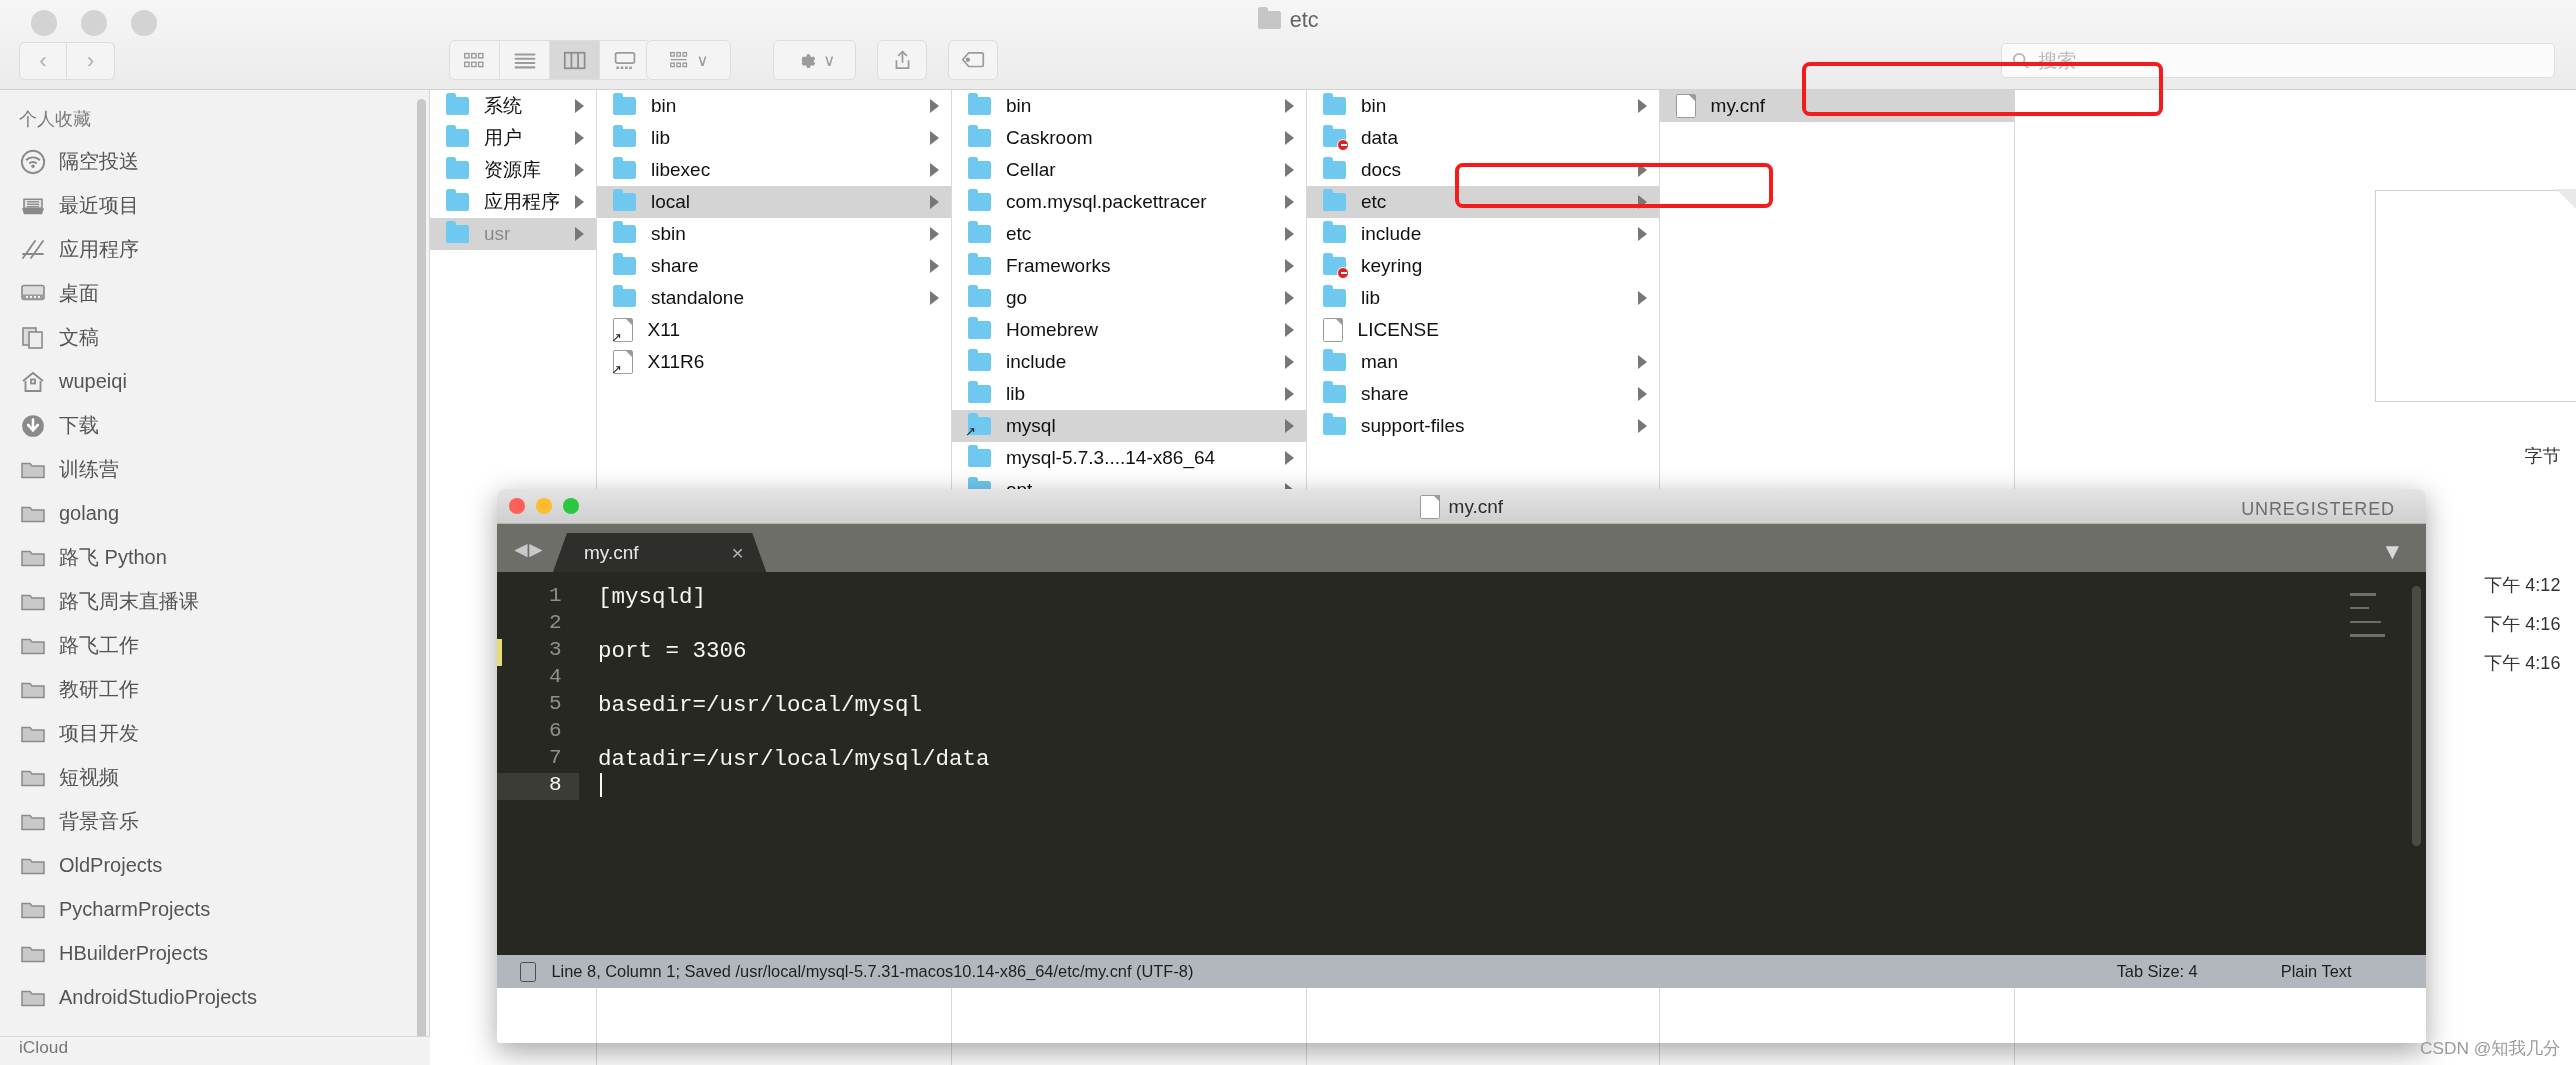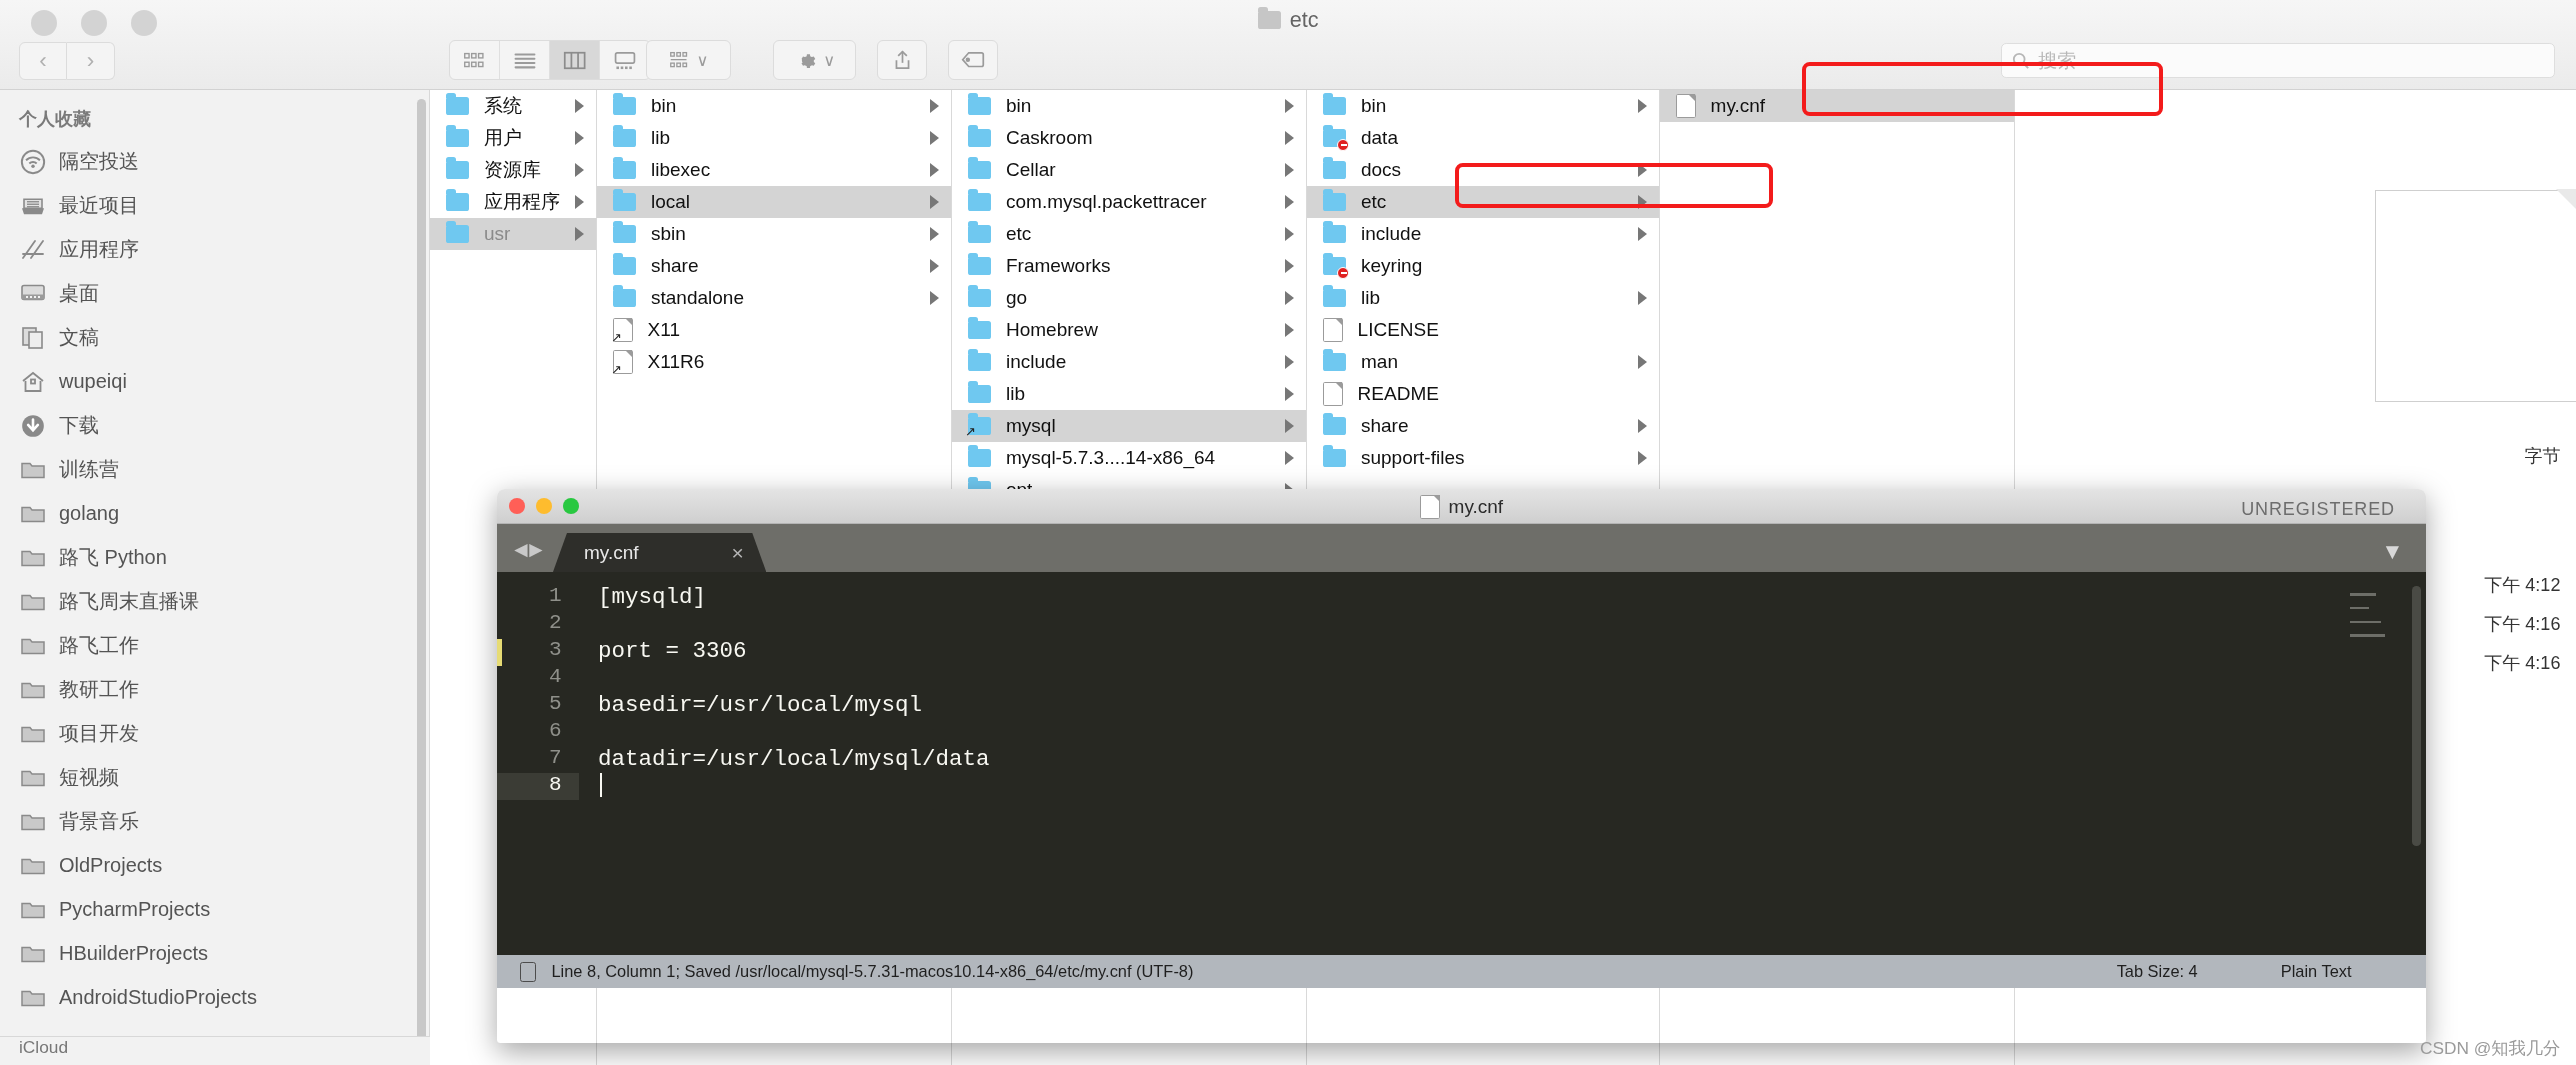--- a/index.html
+++ b/index.html
@@ -35,21 +35,21 @@
     display:flex; align-items:center; justify-content:center; gap:7px; padding:0 12px; }
 
   .searchwrap{ position:absolute; right:21px; top:43px; width:554px; height:35px;
     border:0.9px solid #dedede; border-radius:5.2px; background:#fbfbfb;
     display:flex; align-items:center; padding:0 10.4px; gap:7.8px; }
   .searchwrap .ph{ color:#b7b7b7; font-size:19px; }
 
   
   .sidebar{ position:absolute; left:0; top:90px; width:430px; height:976px;
     background:#f2f2f2; border-right:0.9px solid #d8d8d8; padding-top:12px; overflow:hidden; }
-  .sb-head{ font-size:18px; color:#7a7a7a; padding:5.2px 0 8.7px 19px; font-weight:bold; }
+  .sb-head{ font-size:18px; color:#7a7a7a; padding:5.2px 0 8.7px 19px; font-weight:normal; }
   .sb-item{ height:44px; display:flex; align-items:center; gap:12px; padding-left:18px;
     font-size:20px; color:#545454; }
   .sb-ico{ width:29px; height:26px; flex:0 0 29px; display:flex; align-items:center; justify-content:center; }
   .sb-scroll{ position:absolute; right:2.6px; top:8.7px; width:9.5px; height:943px;
     border-radius:5.2px; background:#c8c8c8; }
 
   
   .cols{ position:absolute; left:430px; top:90px; right:0; bottom:0; display:flex; background:#fff; }
   .col{ height:100%; border-right:0.9px solid #d9d9d9; background:#fff; position:relative; overflow:hidden; }
   .row{ height:32px; display:flex; align-items:center; gap:15px; padding:0 12px 0 15.6px; font-size:19px; color:#111; }
@@ -703,25 +703,20 @@
           <span class="caret off"></span>
         </div>
         <div class="row">
           <span class="folder">
             <i></i>
           </span>
           <span class="nm">man</span>
           <span class="caret"></span>
         </div>
         <div class="row">
-          <span class="docico"></span>
-          <span class="nm">README</span>
-          <span class="caret off"></span>
-        </div>
-        <div class="row">
           <span class="folder">
             <i></i>
           </span>
           <span class="nm">share</span>
           <span class="caret"></span>
         </div>
         <div class="row">
           <span class="folder">
             <i></i>
           </span>

